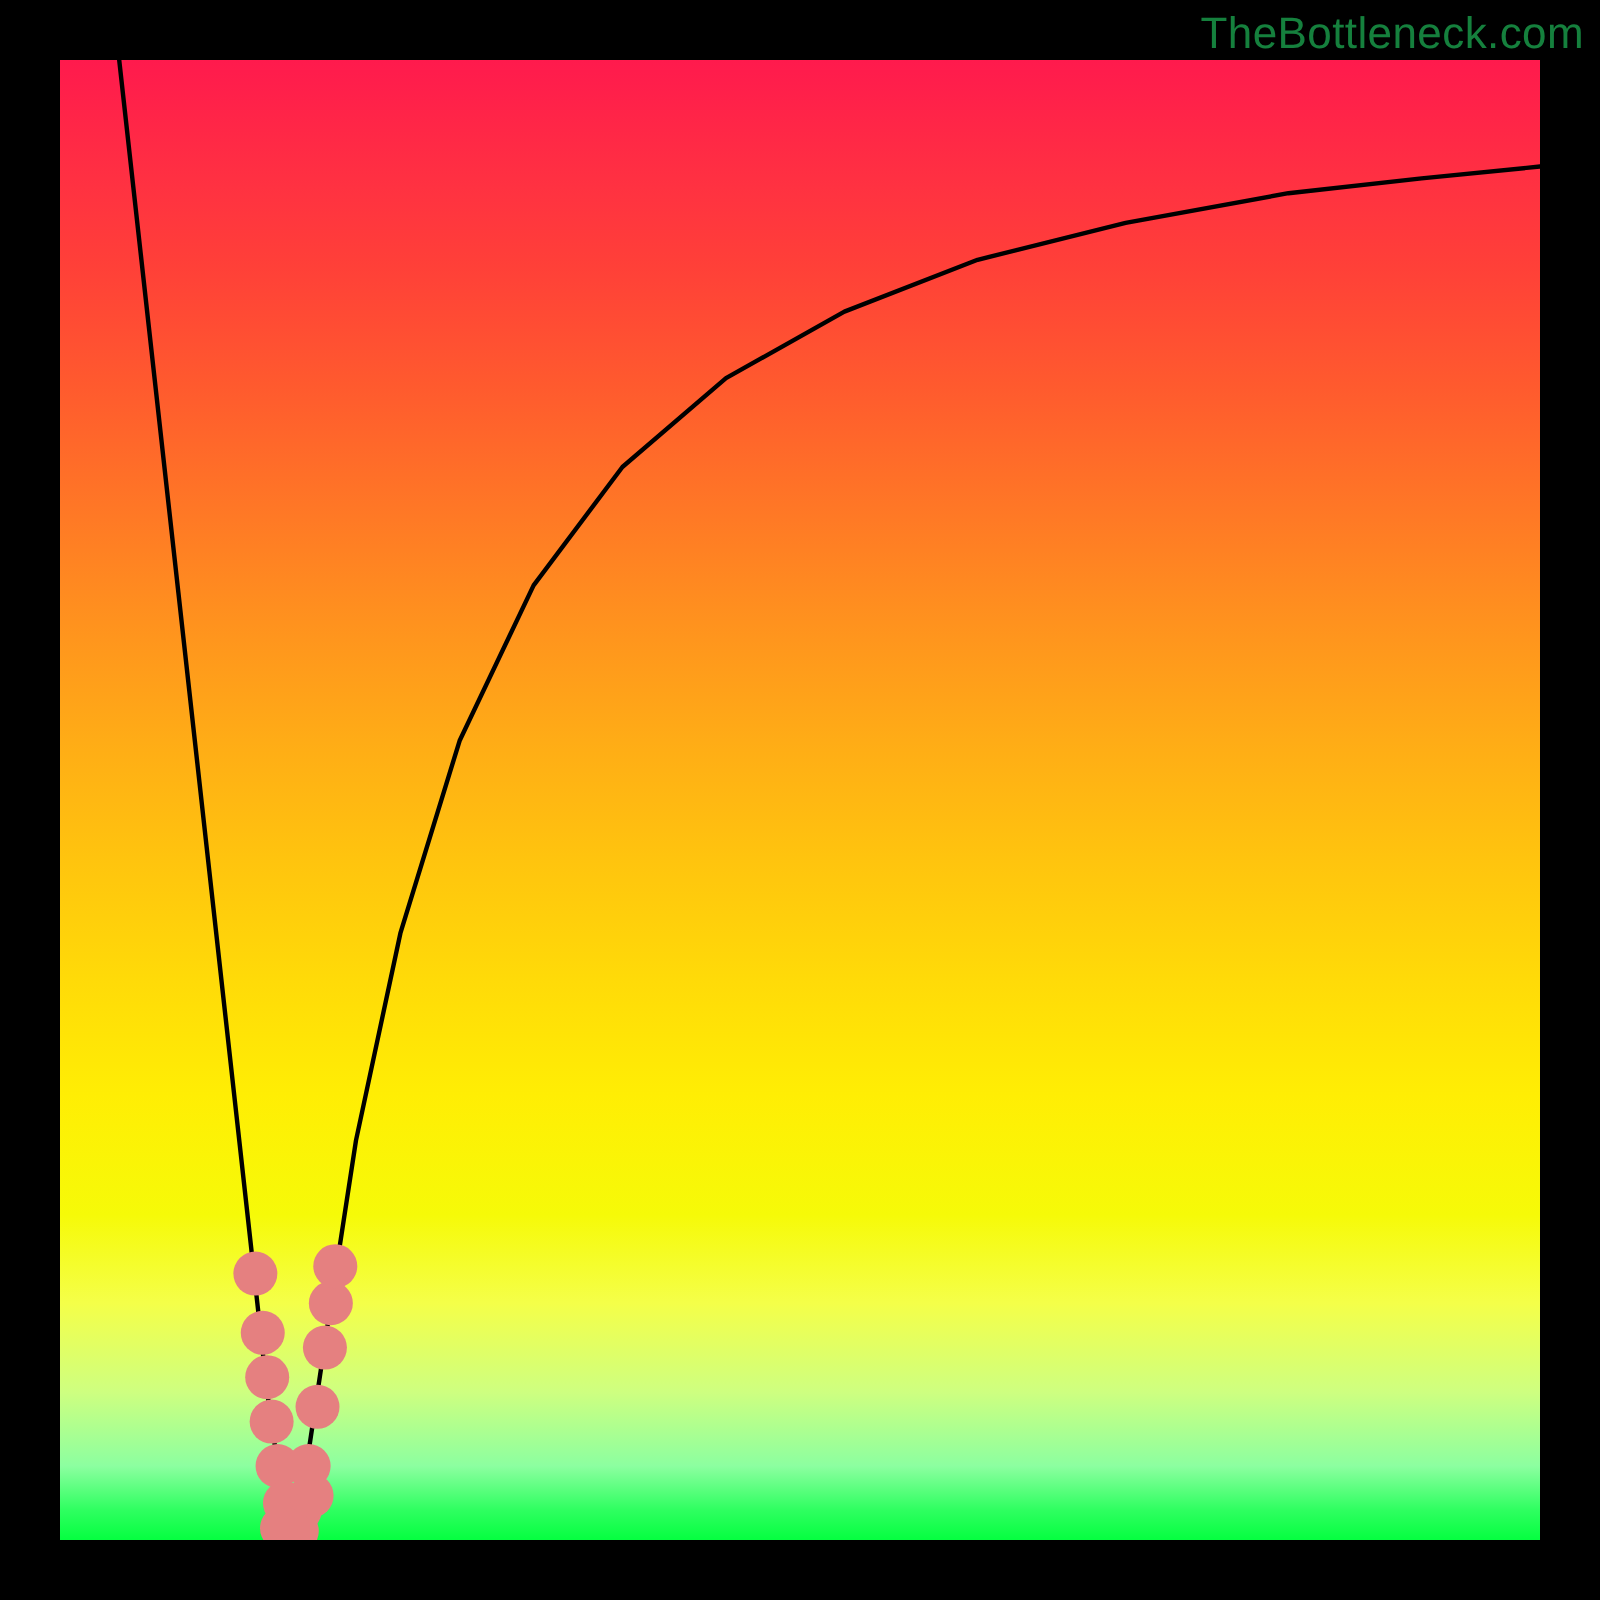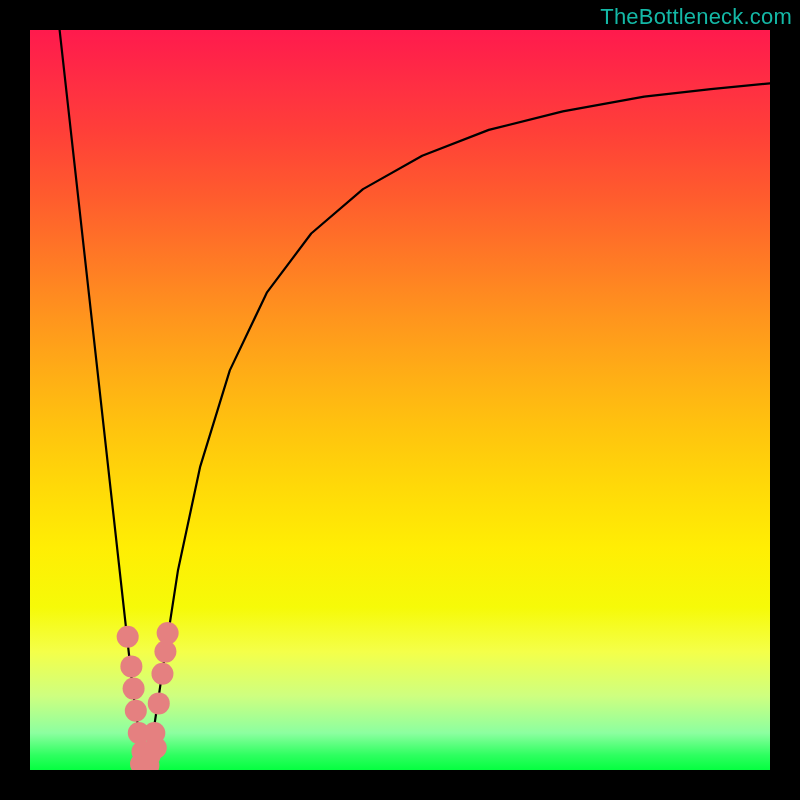--- a/index.html
+++ b/index.html
@@ -39,21 +39,21 @@
       #2eff60 98%,
       #05ff40 100%
     );
   }
   .watermark {
     position: absolute;
     top: 4px;
     right: 8px;
     font-family: Arial, Helvetica, sans-serif;
     font-size: 22px;
-    color: #14b8a6;
+    color: #15803d;
     letter-spacing: 0.2px;
   }
   svg.curves {
     position: absolute;
     left: 0;
     top: 0;
   }
   .dot {
     fill: #e58080;
     stroke: none;

